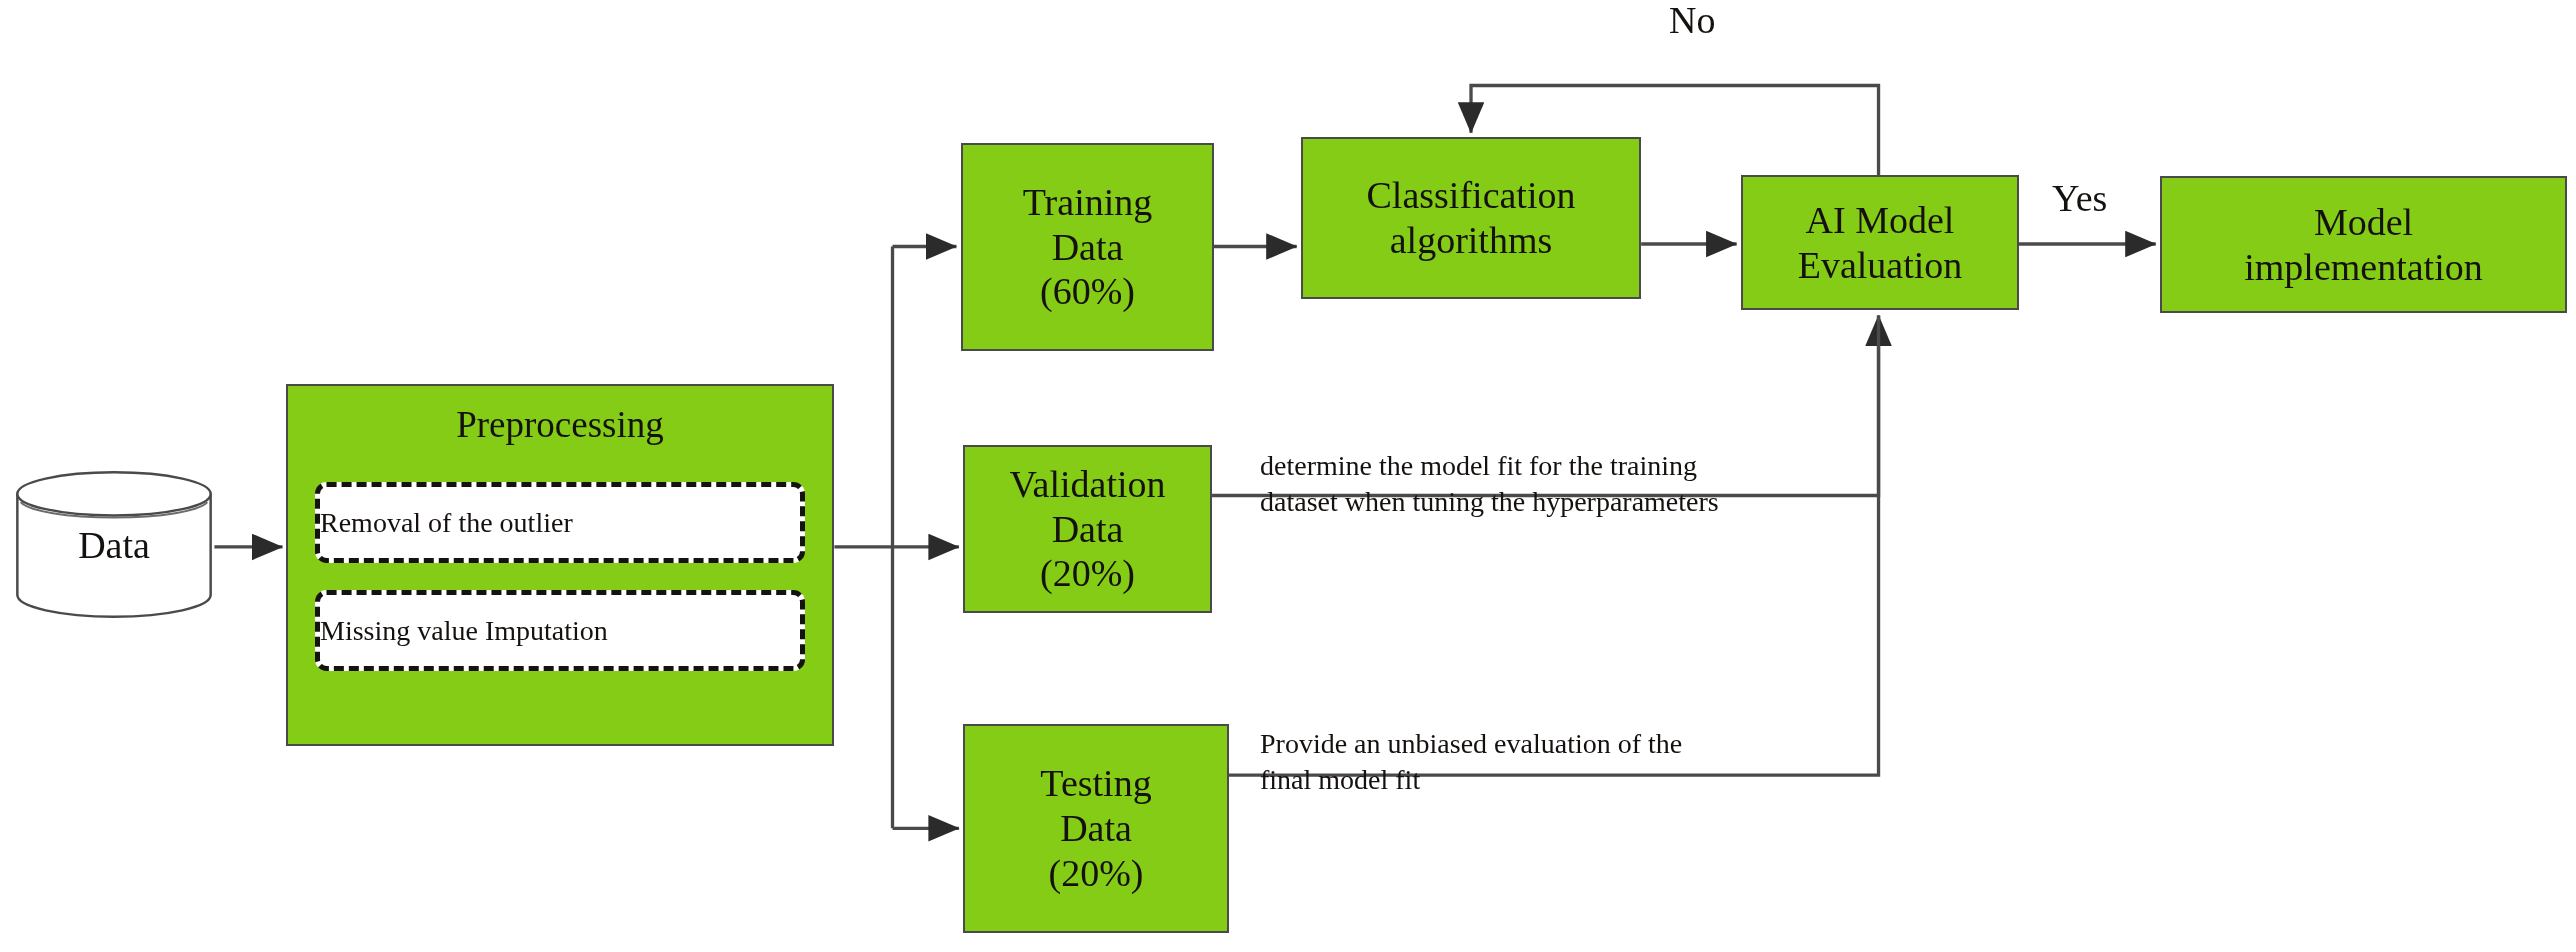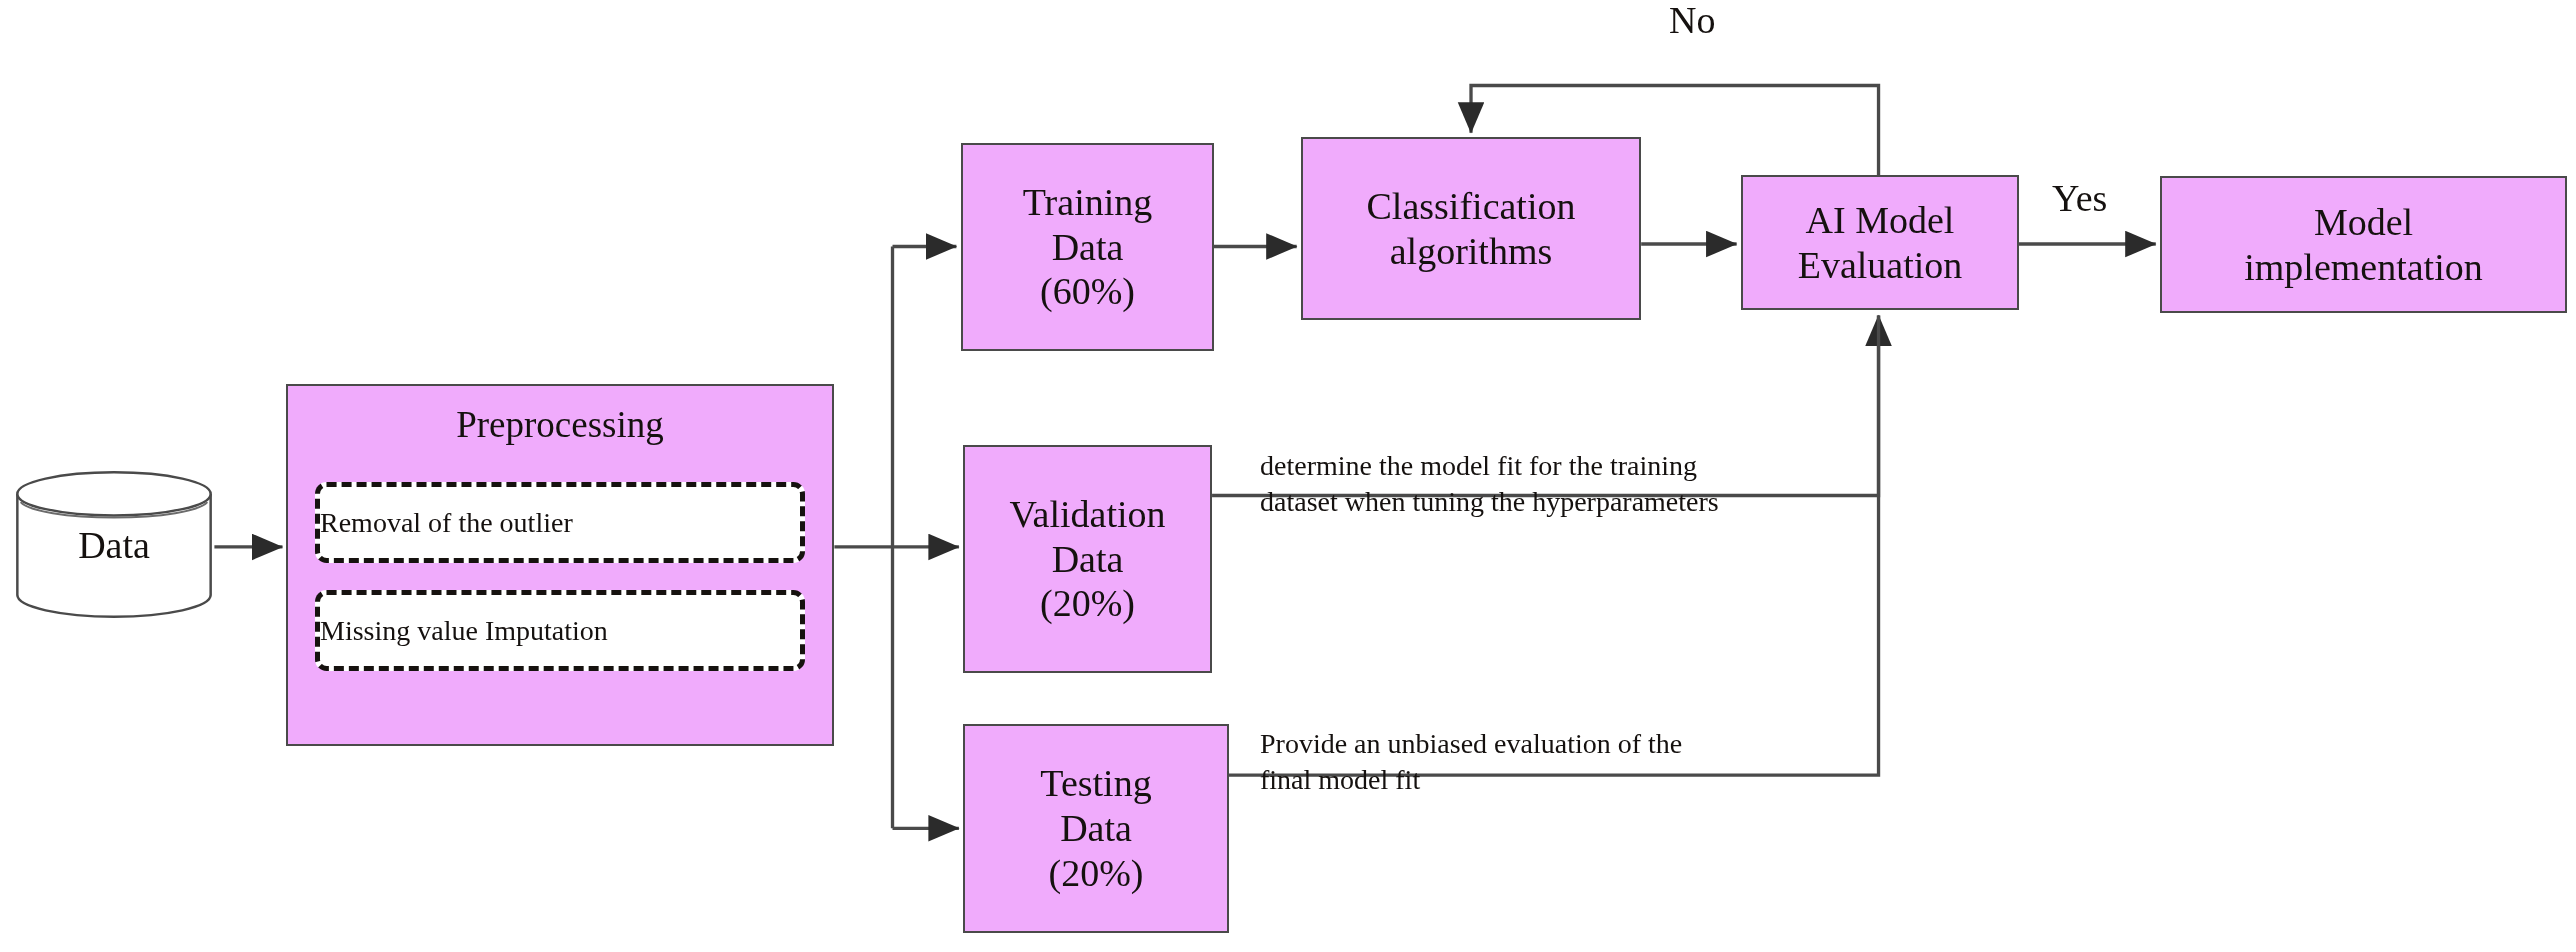--- a/index.html
+++ b/index.html
@@ -20,37 +20,37 @@
     left: 0;
     top: 0;
     width: 2576px;
     height: 952px;
     pointer-events: none;
   }
   .node {
     position: absolute;
     box-sizing: border-box;
     border: 2.5px solid #4a4a4a;
-    background: #f0abfc;
+    background: #84cc16;
     display: flex;
     flex-direction: column;
     align-items: center;
     justify-content: center;
     text-align: center;
     color: #15110f;
     line-height: 1.18;
   }
   .node .ln { display: block; white-space: nowrap; }
 
   
   #node-training       { left:961px; top:143px;  width:253px; height:208px; font-size:38px; }
-  #node-classification { left:1301px; top:137px;  width:340px; height:183px; font-size:38px; }
+  #node-classification { left:1301px; top:137px;  width:340px; height:162px; font-size:38px; }
   #node-aieval         { left:1741px; top:175px;  width:278px; height:135px; font-size:38px; }
   #node-modelimpl      { left:2160px; top:176px;  width:407px; height:137px; font-size:38px; }
-  #node-validation     { left:963px; top:445px;  width:249px; height:228px; font-size:38px; }
+  #node-validation     { left:963px; top:445px;  width:249px; height:168px; font-size:38px; }
   #node-testing        { left:963px; top:724px;  width:266px; height:209px; font-size:38px; }
 
   #node-preprocessing  {
     left:286px; top:384px; width:548px; height:362px;
     justify-content:flex-start; padding-top:16.6px;
   }
   #preprocessing-title { font-size:37px; margin-bottom:36px; color:#15110f; }
   .sub-node {
     box-sizing:border-box;
     width:490px; height:81px;

